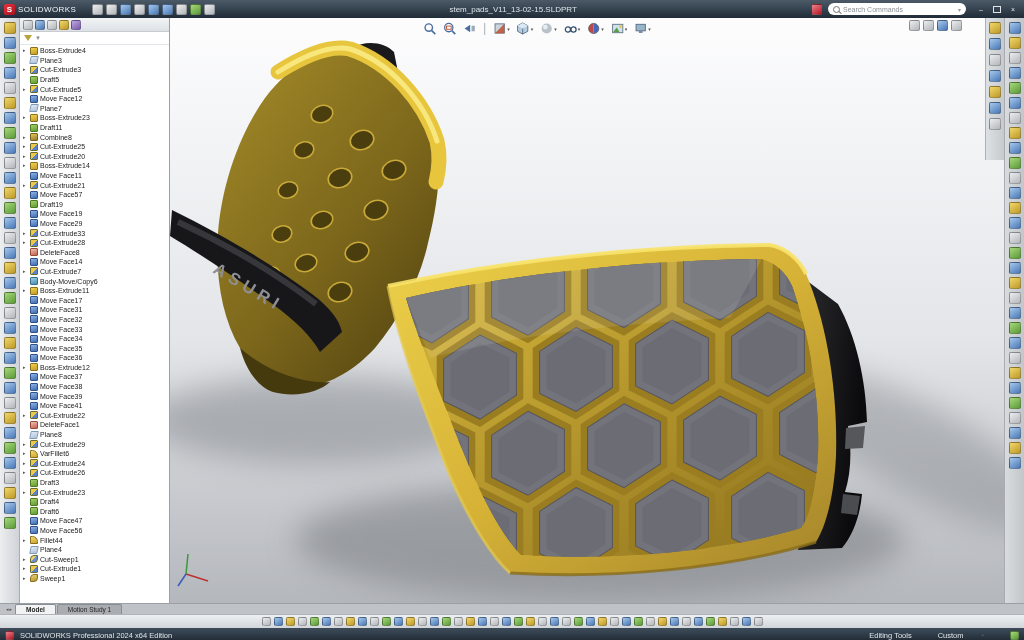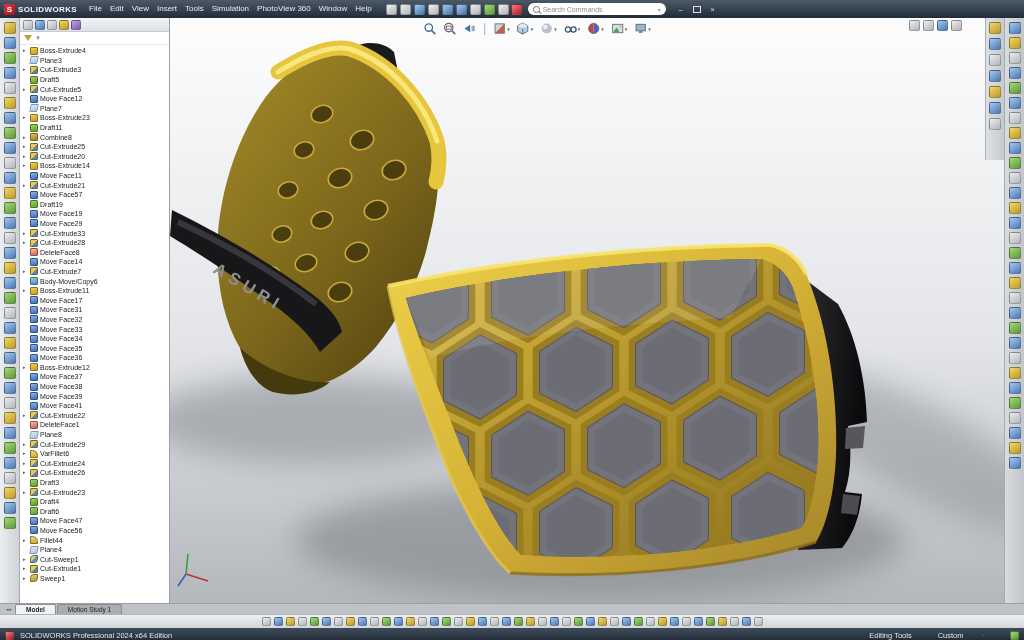--- a/index.html
+++ b/index.html
@@ -6,21 +6,21 @@
   .app{width:1024px;height:640px;position:relative;overflow:hidden;
        font-family:"Liberation Sans",sans-serif;background:#c8ccd0;
        -webkit-font-smoothing:antialiased;}
   
   .titlebar{height:18px;background:linear-gradient(#4c5a68,#202c38);
     display:flex;align-items:center;color:#e8ecf0;font-size:8px;padding:0 4px;gap:2px;}
   .logo{display:flex;align-items:center;gap:3px;margin-right:6px;}
   .logo-mark{width:11px;height:11px;background:linear-gradient(145deg,#e8333f,#a8121e);
     border-radius:2px;color:#fff;font-size:8px;font-weight:bold;display:flex;
     align-items:center;justify-content:center;}
-  .logo-text{font-weight:bold;font-size:8px;letter-spacing:.4px;color:#f2f5f8;}
+  .logo-text{font-weight:normal;font-size:8px;letter-spacing:.4px;color:#f2f5f8;}
   .menu-item{padding:0 4px;line-height:18px;cursor:default;}
   .qtools{display:flex;gap:3px;margin-left:8px;align-items:center;}
   .chip{width:12px;height:12px;border-radius:2px;border:1px solid rgba(0,0,0,.3);
     box-sizing:border-box;flex:none;}
   .chip.b{background:linear-gradient(145deg,#a6c8ea,#4a78b8);}
   .chip.g{background:linear-gradient(145deg,#f2d86a,#bd982a);}
   .chip.n{background:linear-gradient(145deg,#a8d87a,#5a9a3a);}
   .chip.y{background:linear-gradient(145deg,#eceef0,#b2b6ba);}
   .chip.r{background:linear-gradient(145deg,#e8838f,#b81824);}
   .chip.p{background:linear-gradient(145deg,#c0a8e0,#7a5ab0);}
@@ -114,44 +114,33 @@
 </head>
 <body>
 
 <div class="app">
 
   <div class="titlebar">
     <div class="logo">
       <span class="logo-mark">S</span>
       <span class="logo-text">SOLIDWORKS</span>
     </div>
-    <div style="display:flex;">
-
-    <span class="menu-item">File</span>
-        <span class="menu-item">Edit</span>
-        <span class="menu-item">View</span>
-        <span class="menu-item">Insert</span>
-        <span class="menu-item">Tools</span>
-        <span class="menu-item">Simulation</span>
-        <span class="menu-item">PhotoView 360</span>
-        <span class="menu-item">Window</span>
-        <span class="menu-item">Help</span>
+    <div class="qtools">
+
+    <span class="chip y"></span>
+        <span class="chip y"></span>
+        <span class="chip b"></span>
+        <span class="chip y"></span>
+        <span class="chip b"></span>
+        <span class="chip b"></span>
+        <span class="chip y"></span>
+        <span class="chip n"></span>
+        <span class="chip y"></span>
       </div>
-    <div class="qtools">
-
-    <span class="chip y"></span>
-        <span class="chip y"></span>
-        <span class="chip b"></span>
-        <span class="chip y"></span>
-        <span class="chip b"></span>
-        <span class="chip b"></span>
-        <span class="chip y"></span>
-        <span class="chip n"></span>
-        <span class="chip y"></span>
-      </div>
+    <div class="doc-title">stem_pads_V11_13-02-15.SLDPRT</div>
     <span class="chip r" style="width:11px;height:11px;"></span>
     <div class="search-box">
       <span class="mag"></span>
       <span>Search Commands</span>
       <span class="search-caret">▾</span>
     </div>
     <div class="win-btns">
       <span class="win-btn">–</span>
       <span class="win-btn">
           <span class="maxbox"></span>

